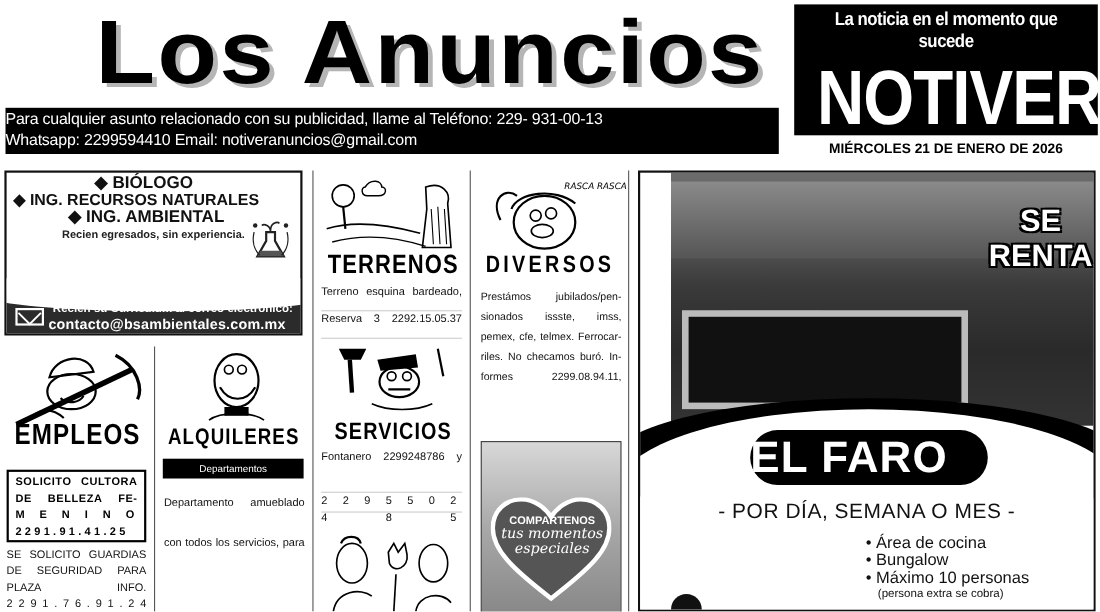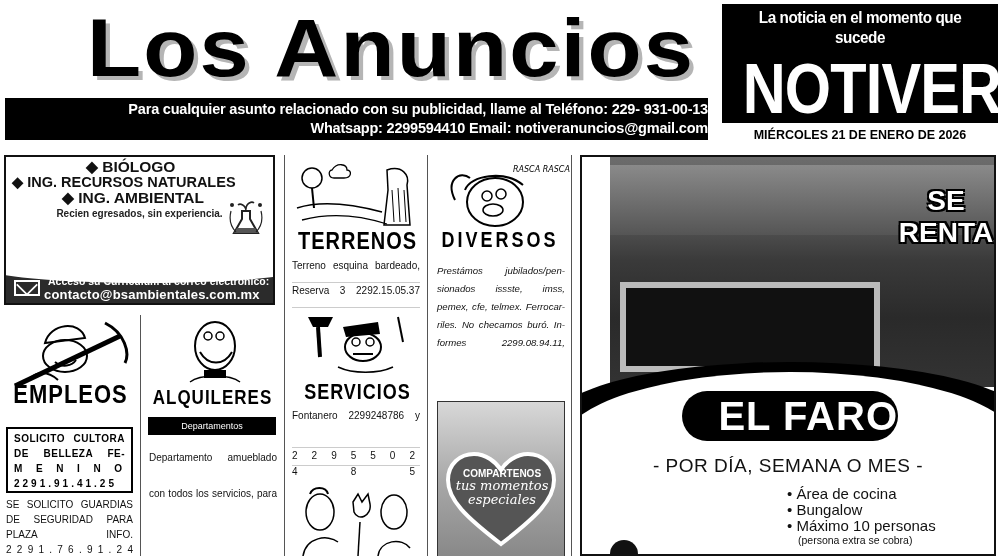--- a/index.html
+++ b/index.html
@@ -9,22 +9,22 @@
   
   .masthead-title {
     position: absolute; left: 40px; top: 2px; width: 650px; height: 92px;
     font-family: "Liberation Sans", sans-serif; font-weight: 900; font-size: 82px;
     letter-spacing: 2px; line-height: 92px; color: #000;
     text-shadow: 4px 4px 0 #b5b5b5; text-align: center;
     transform: scaleX(1.08); transform-origin: left center;
   }
   .contact-bar {
     position: absolute; left: 5px; top: 98px; width: 703px; height: 42px;
-    background: #000; color: #fff; text-align: right;
-    font-size: 14.5px; font-weight: bold; line-height: 19px; padding-top: 2px;
+    background: #000; color: #fff; text-align: left;
+    font-size: 14.5px; font-weight: normal; line-height: 19px; padding-top: 2px;
     letter-spacing: -0.2px;
   }
   .notiver-box {
     position: absolute; left: 722px; top: 4px; width: 276px; height: 119px;
     background: #000; color: #fff; text-align: center;
   }
   .notiver-tag { font-size: 17px; font-weight: bold; margin-top: 4px; letter-spacing: -0.5px; transform: scaleX(0.9); }
   .notiver-name { font-size: 70px; font-weight: 900; line-height: 82px; letter-spacing: -1px; transform: scaleX(0.85); }
   .date-line {
     position: absolute; left: 722px; top: 128px; width: 276px; text-align: center;
@@ -110,21 +110,21 @@
   .rent-pool2 { position: absolute; left: 40px; top: 125px; width: 110px; height: 40px; background: #666; border: 6px solid #bbb; border-radius: 18px 18px 0 0; }
   .se-renta {
     position: absolute; right: 16px; top: 28px; width: 120px; text-align: center;
     color: #fff; font-weight: 900; font-size: 28px; line-height: 32px;
     text-shadow: -2px -2px 0 #000, 2px -2px 0 #000, -2px 2px 0 #000, 2px 2px 0 #000;
   }
   .rent-arch { position: absolute; left: -30px; top: 205px; width: 476px; height: 120px; border-radius: 50%; background: #000; }
   .rent-arch-inner { position: absolute; left: -20px; top: 215px; width: 456px; height: 240px; border-radius: 50% 50% 0 0 / 30% 30% 0 0; background: #fff; }
   .el-faro {
     position: absolute; left: 100px; top: 234px; width: 216px; height: 50px;
-    background: #000; border-radius: 25px; color: #fff; text-align: right;
+    background: #000; border-radius: 25px; color: #fff; text-align: left;
     font-size: 40px; font-weight: 900; line-height: 50px; letter-spacing: 1px;
   }
   .rent-sub { position: absolute; left: 0; top: 298px; width: 100%; text-align: center; font-size: 19px; color: #111; letter-spacing: 0.5px; }
   .rent-col { position: absolute; top: 329px; font-size: 15px; line-height: 16px; color: #111; }
   .rent-col.c1 { left: 22px; }
   .rent-col.c2 { left: 205px; }
   .rent-note { font-size: 10.5px; line-height: 12px; padding-left: 11px; }
   .rent-bottom { position: absolute; left: 28px; top: 383px; width: 28px; height: 28px; border-radius: 50%; background: #111; }
 </style>
 </head>
@@ -157,21 +157,21 @@
   <svg class="env-icon" viewBox="0 0 36 40">
     <path d="M14 14 L14 22 L6 36 L30 36 L22 22 L22 14 Z" fill="none" stroke="#222" stroke-width="2"></path>
     <path d="M9 31 L27 31 L30 36 L6 36 Z" fill="#555"></path>
     <path d="M18 14 C18 8 12 6 10 8 M18 12 C18 6 24 4 26 6" fill="none" stroke="#222" stroke-width="1.5"></path>
     <circle cx="4" cy="8" r="2" fill="#222"></circle>
       <circle cx="32" cy="8" r="2" fill="#222"></circle>
     <path d="M3 14 C1 22 3 30 8 35 M33 14 C35 22 33 30 28 35" fill="none" stroke="#222" stroke-width="1.2"></path>
   </svg>
   <div class="env-footer">
     <div class="env-mail"></div>
-    <div class="env-send">Acceso su Curriculum al correo electrónico:</div>
+    <div class="env-send">Recien su Curriculum al correo electrónico:</div>
     <div class="env-email">contacto@bsambientales.com.mx</div>
   </div>
 </div>
 
 <svg class="cartoon" style="left:10px; top:318px; width:120px; height:70px;" viewBox="0 0 120 70">
   <path d="M35 25 C40 5 70 2 75 20 Z" fill="none" stroke="#000" stroke-width="2"></path>
   <ellipse cx="55" cy="38" rx="22" ry="16" fill="none" stroke="#000" stroke-width="2"></ellipse>
   <path d="M45 44 C52 50 62 48 66 42" fill="none" stroke="#000" stroke-width="2"></path>
   <path d="M5 68 L110 18" stroke="#000" stroke-width="5"></path>
   <path d="M95 5 C115 15 120 35 115 45" fill="none" stroke="#000" stroke-width="3"></path>
@@ -250,21 +250,21 @@
 <svg class="cartoon" style="left:435px; top:160px; width:135px; height:72px;" viewBox="0 0 135 72">
   <text x="78" y="12" font-size="8" font-family="DejaVu Sans, sans-serif" font-style="italic">RASCA RASCA RASCA</text>
   <ellipse cx="60" cy="42" rx="28" ry="24" fill="none" stroke="#000" stroke-width="2"></ellipse>
   <path d="M30 30 C35 15 70 10 88 25" fill="none" stroke="#000" stroke-width="2"></path>
   <circle cx="52" cy="36" r="5" fill="none" stroke="#000" stroke-width="1.5"></circle>
   <circle cx="66" cy="34" r="5" fill="none" stroke="#000" stroke-width="1.5"></circle>
   <ellipse cx="58" cy="50" rx="10" ry="6" fill="none" stroke="#000" stroke-width="1.5"></ellipse>
   <path d="M20 40 C10 20 25 10 35 18" fill="none" stroke="#000" stroke-width="2"></path>
 </svg>
 <div class="section-title" style="left:430px; top:230px; width:140px; font-size:18px; letter-spacing:3px;">DIVERSOS</div>
-<div class="body-text" style="left:437px; top:262px; width:128px; font-size:9.6px; line-height:18px;font-style:italic;">
+<div class="body-text" style="left:437px; top:262px; width:128px; font-size:9.6px; line-height:18px;">
   <div>Prestámos jubilados/pen-</div>
   <div>sionados issste, imss,</div>
   <div>pemex, cfe, telmex. Ferrocar-</div>
   <div>riles. No checamos buró. In-</div>
   <div>formes 2299.08.94.11,</div>
 </div>
 
 <div class="share-img">
   <svg class="heart" viewBox="0 0 110 95">
     <path d="M55 92 C20 65 2 48 2 28 C2 12 14 2 28 2 C40 2 50 10 55 18 C60 10 70 2 82 2 C96 2 108 12 108 28 C108 48 90 65 55 92 Z" fill="#555" stroke="#fff" stroke-width="4"></path>

